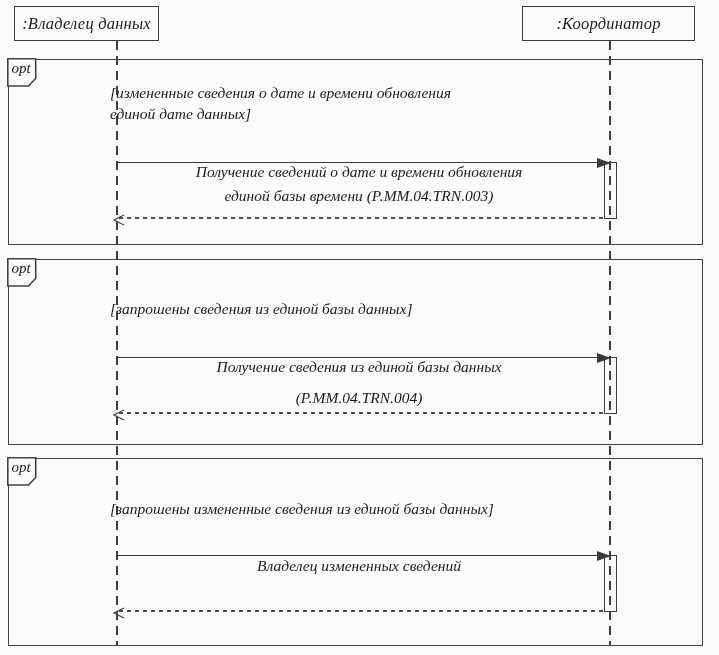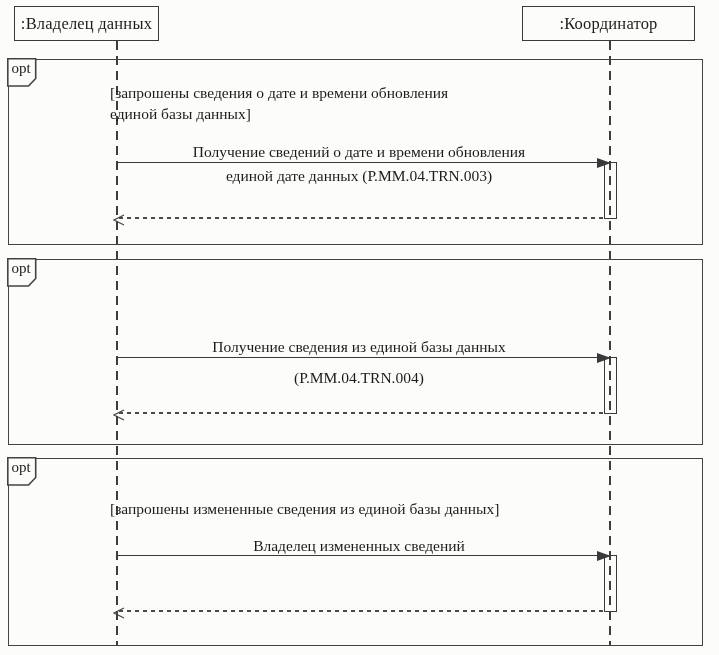--- a/index.html
+++ b/index.html
@@ -3,20 +3,21 @@
 <meta charset="utf-8">
 <style>
   html,body{margin:0;padding:0;background:#e8e8e6;}
   .canvas{
     position:relative;
     width:719px;height:655px;
     background:#fcfcfa;
     font-family:"Liberation Serif","DejaVu Serif",serif;
     color:#1c1c1c;
     overflow:hidden;
+    font-style:italic;
   }
   
   .lifeline{
     position:absolute;top:41px;height:605px;width:2px;
     background:repeating-linear-gradient(to bottom,#3d3d3d 0 9px,transparent 9px 15px);
   }
   
   .actor{
     position:absolute;top:6px;height:33px;
     border:1.6px solid #3a3a3a;background:#fcfcfa;
@@ -33,21 +34,21 @@
   .opt-label{
     position:absolute;left:4px;top:2px;
     font-size:15px;color:#222;
   }
   .guard{
     position:absolute;left:101px;
     font-size:15.5px;line-height:21px;white-space:nowrap;
   }
   .msg{
     position:absolute;left:108px;width:484px;
-    text-align:center;font-size:15.5px;line-height:19px;white-space:nowrap;
+    text-align:center;font-size:15.5px;line-height:19px;white-space:nowrap;margin-top:20px;
   }
   .arrow-line{
     position:absolute;left:108px;width:482px;height:0;
     border-top:1.6px solid #3a3a3a;
   }
   .arrow-head{
     position:absolute;left:588px;width:0;height:0;
     border-left:14px solid #3a3a3a;
     border-top:5px solid transparent;
     border-bottom:5px solid transparent;
@@ -79,42 +80,46 @@
   </div>
 
   <div class="frag" style="top:59px;height:184px">
     <div class="opt-tab">
       <svg width="30" height="29" viewBox="0 0 30 29">
         <path d="M0.8 0.8 H28.7 V20.5 L21.5 28 H0.8 Z" fill="#fcfcfa" stroke="#434343" stroke-width="1.6"></path>
       </svg>
       <span class="opt-label">opt</span>
     </div>
     <div class="guard" style="top:22px">
-      <div>[запрошены сведения о дате и времени обновления</div>
-      <div>единой базы данных]</div>
+      <div>[измененные сведения о дате и времени обновления</div>
+      <div>единой дате данных]</div>
     </div>
     <div class="msg" style="top:82px">Получение сведений о дате и времени обновления</div>
     <div class="arrow-line" style="top:102px"></div>
     <div class="arrow-head" style="top:102px"></div>
-    <div class="msg" style="top:106px">единой дате данных (Р.ММ.04.TRN.003)</div>
+    <div class="msg" style="top:106px">единой базы времени (Р.ММ.04.TRN.003)</div>
     <div class="activation" style="top:102px;height:55px"></div>
     <div class="return-line" style="top:157px"></div>
     <div class="return-head" style="top:157px">
       <svg width="12" height="12" viewBox="0 0 12 12">
           <path d="M11 1 L1 6 L11 11" fill="none" stroke="#4a4a4a" stroke-width="1.3"></path>
         </svg>
     </div>
   </div>
 
   <div class="frag" style="top:259px;height:184px">
     <div class="opt-tab">
       <svg width="30" height="29" viewBox="0 0 30 29">
         <path d="M0.8 0.8 H28.7 V20.5 L21.5 28 H0.8 Z" fill="#fcfcfa" stroke="#434343" stroke-width="1.6"></path>
       </svg>
       <span class="opt-label">opt</span>
+    </div>
+    <div class="guard" style="top:38px">
+      <div>[запрошены сведения из единой базы данных]</div>
+      <div></div>
     </div>
     <div class="msg" style="top:77px">Получение сведения из единой базы данных</div>
     <div class="arrow-line" style="top:97px"></div>
     <div class="arrow-head" style="top:97px"></div>
     <div class="msg" style="top:108px">(Р.ММ.04.TRN.004)</div>
     <div class="activation" style="top:97px;height:55px"></div>
     <div class="return-line" style="top:152px"></div>
     <div class="return-head" style="top:152px">
       <svg width="12" height="12" viewBox="0 0 12 12">
           <path d="M11 1 L1 6 L11 11" fill="none" stroke="#4a4a4a" stroke-width="1.3"></path>

